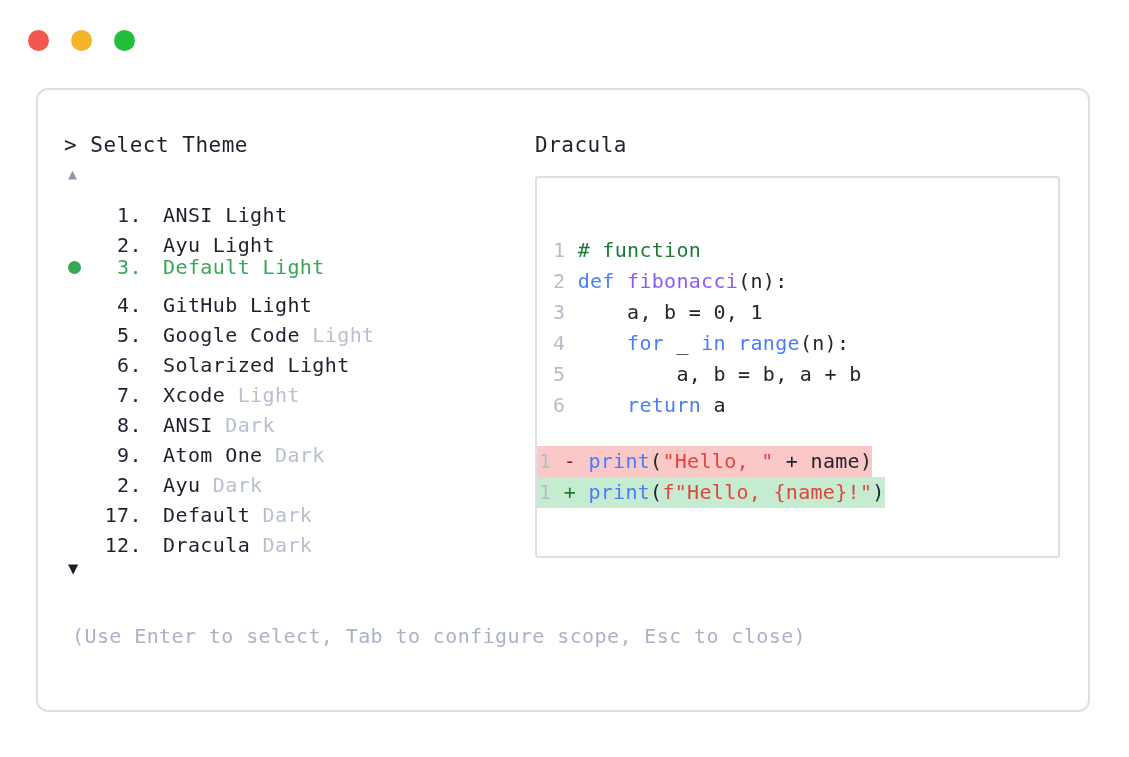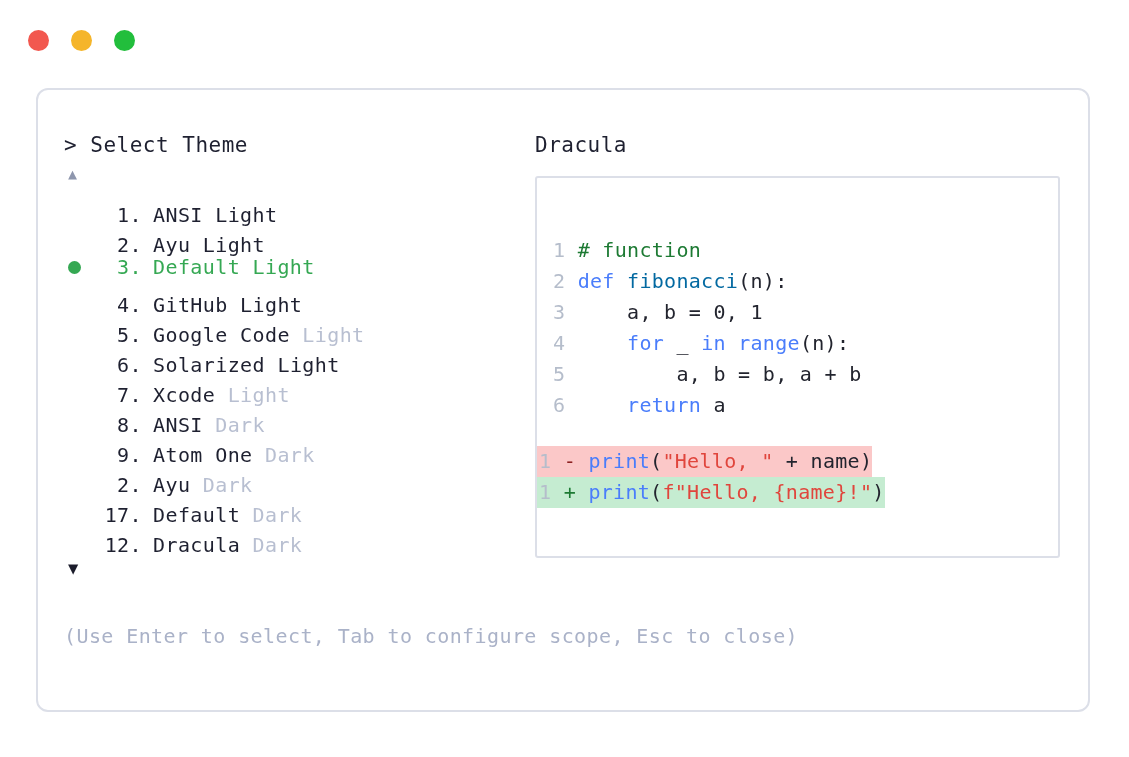--- a/index.html
+++ b/index.html
@@ -108,21 +108,21 @@
     display: block;
     margin-left: 4px;
   }
   .idx-cell {
     width: 48px;
     flex: 0 0 48px;
     text-align: right;
     color: #1e2030;
   }
   .name-cell {
-    margin-left: 11px;
+    margin-left: 21px;
     color: #1e2030;
   }
   .variant {
     color: #b8bfd1;
   }
   .theme-row.selected .idx-cell,
   .theme-row.selected .name-cell {
     color: #35a853;
   }
 
@@ -158,21 +158,21 @@
     line-height: 31px;
     white-space: pre;
     letter-spacing: 0.3px;
   }
   .code-line { white-space: pre; }
   .ln {
     color: #b5bdcb;
   }
   .tok-comment  { color: #1d7a33; }
   .tok-keyword  { color: #4a7dfb; }
-  .tok-func     { color: #0369a1; }
+  .tok-func     { color: #8b5cf6; }
   .tok-plain    { color: #22242e; }
   .tok-string   { color: #e0453c; }
 
   .diff-block {
     position: absolute;
     left: 0px;
     top: 268px;
     font-size: 20px;
     line-height: 31px;
     white-space: pre;
@@ -185,21 +185,21 @@
   }
   .diff-wrap { display: block; height: 31px; }
   .diff-del .diff-line { background: #fbc8c8; }
   .diff-add .diff-line { background: #c5ecd1; }
   .marker-del { color: #8c2020; }
   .marker-add { color: #1d7a33; }
 
   
   .footer-hint {
     position: absolute;
-    left: 26px;
+    left: 34px;
     top: 534px;
     font-size: 20px;
     letter-spacing: 0.4px;
     color: #aab2c8;
     white-space: pre;
   }
 </style>
 </head>
 <body>
 

